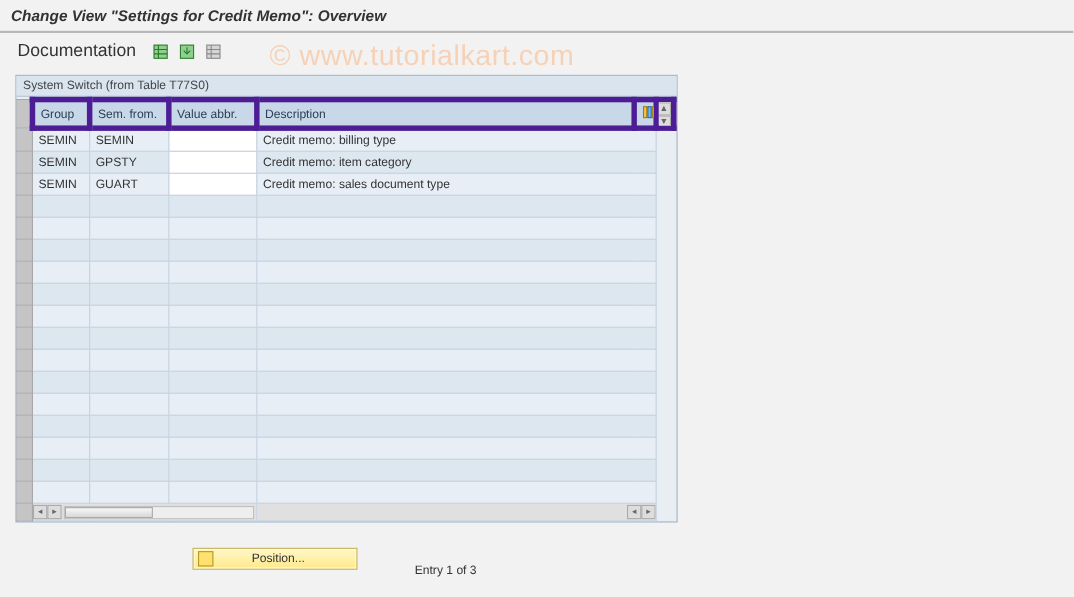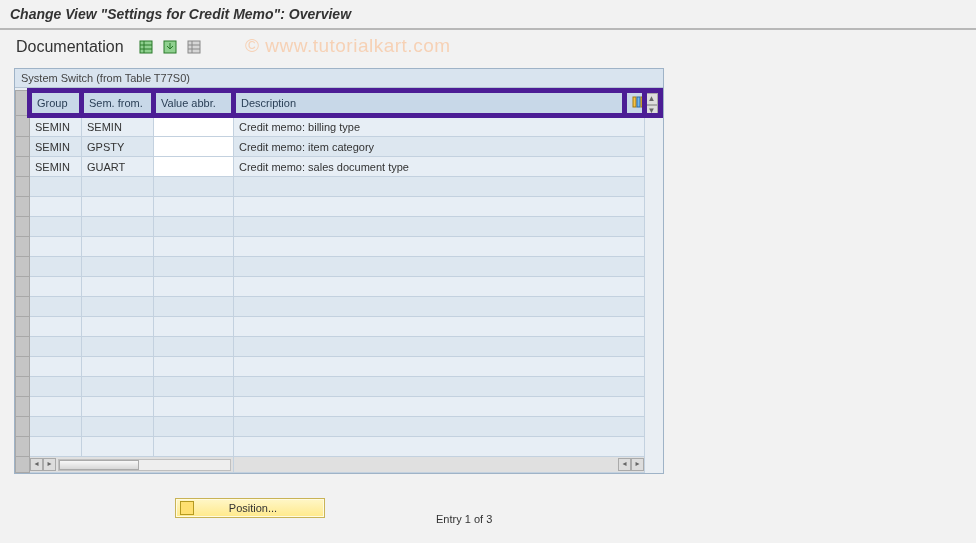--- a/index.html
+++ b/index.html
@@ -44,30 +44,30 @@
     display: inline-flex;
     align-items: center;
     justify-content: center;
     cursor: pointer;
   }
   .tb-icon svg { width: 14px; height: 14px; }
   .watermark {
     position: absolute;
     top: 35px;
     left: 245px;
-    font-size: 19px;
+    font-size: 26px;
     color: rgba(255,150,70,0.35);
     font-family: Arial, sans-serif;
     pointer-events: none;
     z-index: 100;
     letter-spacing: 0.5px;
   }
   .panel {
     margin: 4px 10px 0 14px;
-    width: 650px;
+    width: 602px;
     background: #e9eef3;
     border: 1px solid #9fb3c7;
   }
   .panel-title {
     background: #d9e4ef;
     padding: 3px 6px;
     color: #444;
     border-bottom: 1px solid #b6c5d4;
   }
   .table-scroll {
@@ -168,21 +168,21 @@
     border: 1px solid #aaa;
     cursor: pointer;
   }
   .footer {
     position: absolute;
     left: 0;
     bottom: 18px;
     width: 860px;
     display: flex;
     align-items: center;
-    gap: 111px;
+    gap: 52px;
     padding-left: 175px;
   }
   .position-btn {
     display: inline-flex;
     align-items: center;
     gap: 6px;
     background: linear-gradient(#fff7c8,#ffe98a);
     border: 1px solid #c9b356;
     padding: 2px 18px 2px 4px;
     height: 20px;

